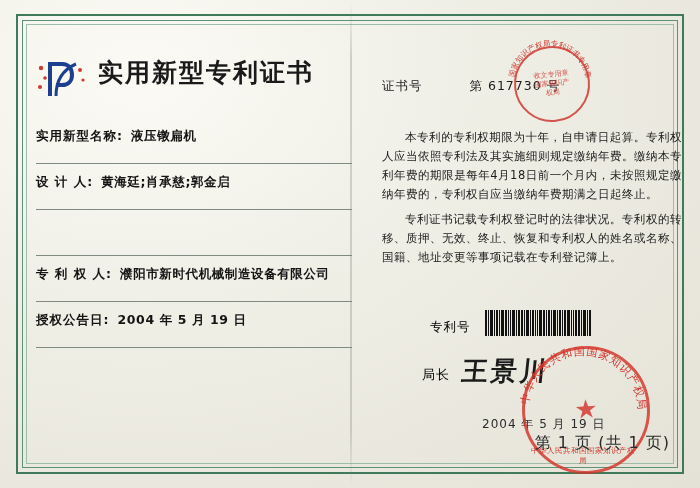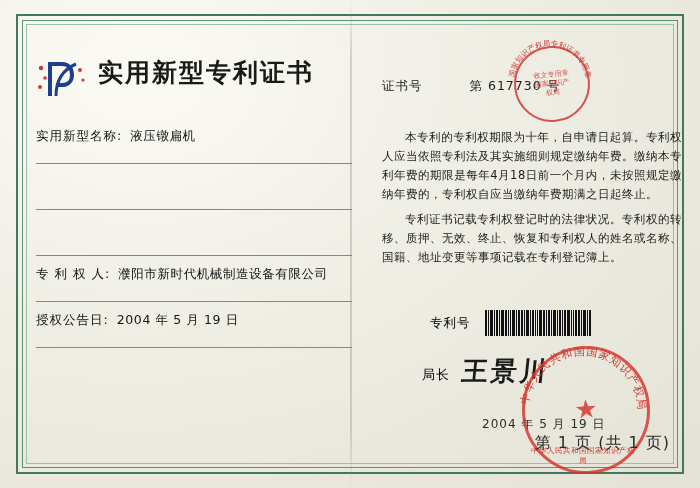--- a/index.html
+++ b/index.html
@@ -89,20 +89,21 @@
     left: 6px;
     top: 100px;
     width: 316px;
     font-size: 12.5px;
     color: #141414;
   }
   .field {
     position: relative;
     margin-bottom: 0;
     height: 46px;
+    font-weight: bold;
   }
   .field .row {
     display: flex;
     align-items: baseline;
     padding-bottom: 6px;
     white-space: nowrap;
   }
   .field .k { letter-spacing: 1px; }
   .field .v { letter-spacing: 0.6px; margin-left: 8px; }
   .rule {
@@ -123,21 +124,21 @@
     text-align: justify;
     letter-spacing: 0.5px;
   }
   .para p { margin: 0 0 6px 0; text-indent: 2em; }
   
   .patent-no-row {
     position: absolute;
     left: 400px;
     top: 282px;
     display: flex;
-    align-items: center;
+    align-items: flex-end;
     font-size: 12.5px;
     letter-spacing: 1px;
   }
   .barcode {
     margin-left: 14px;
     height: 26px;
     display: flex;
     align-items: flex-end;
   }
   .barcode span { display: block; background: #111; margin-right: 1px; height: 26px; }
@@ -274,20 +275,24 @@
 
       <div class="field">
         <div class="row">
           <span class="k">实用新型名称:</span>
           <span class="v">液压镦扁机</span>
         </div>
         <div class="rule"></div>
       </div>
 
       <div class="field">
+        <div class="row">
+          <span class="k">设 计 人:</span>
+          <span class="v">黄海廷;肖承慈;郭金启</span>
+        </div>
         <div class="rule"></div>
       </div>
 
       <div class="field">
         <div class="rule"></div>
       </div>
 
 
       <div class="field">
         <div class="row">

